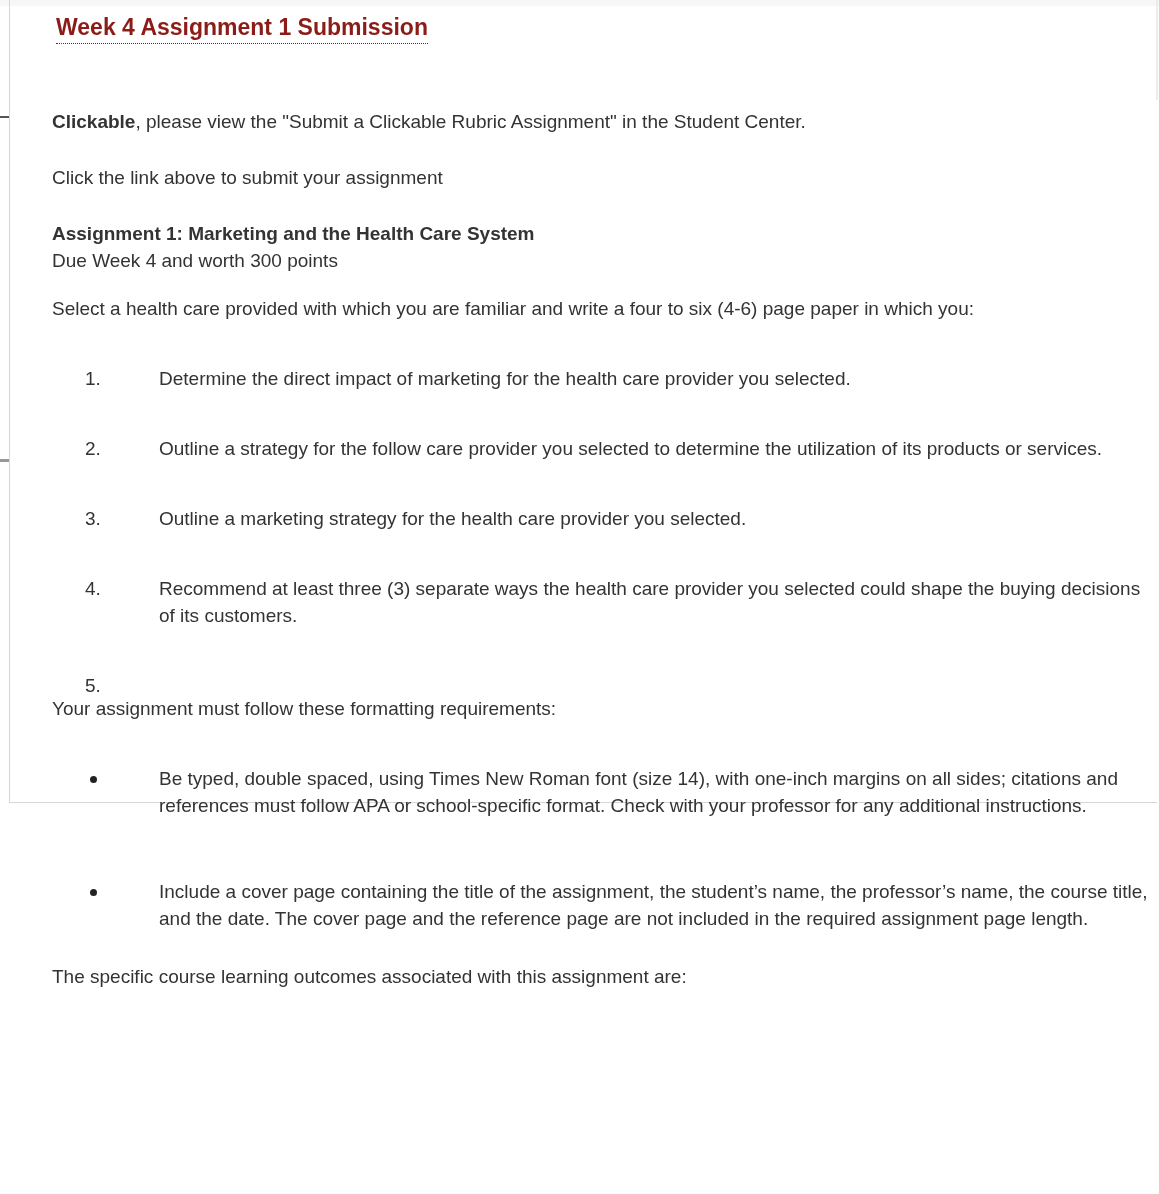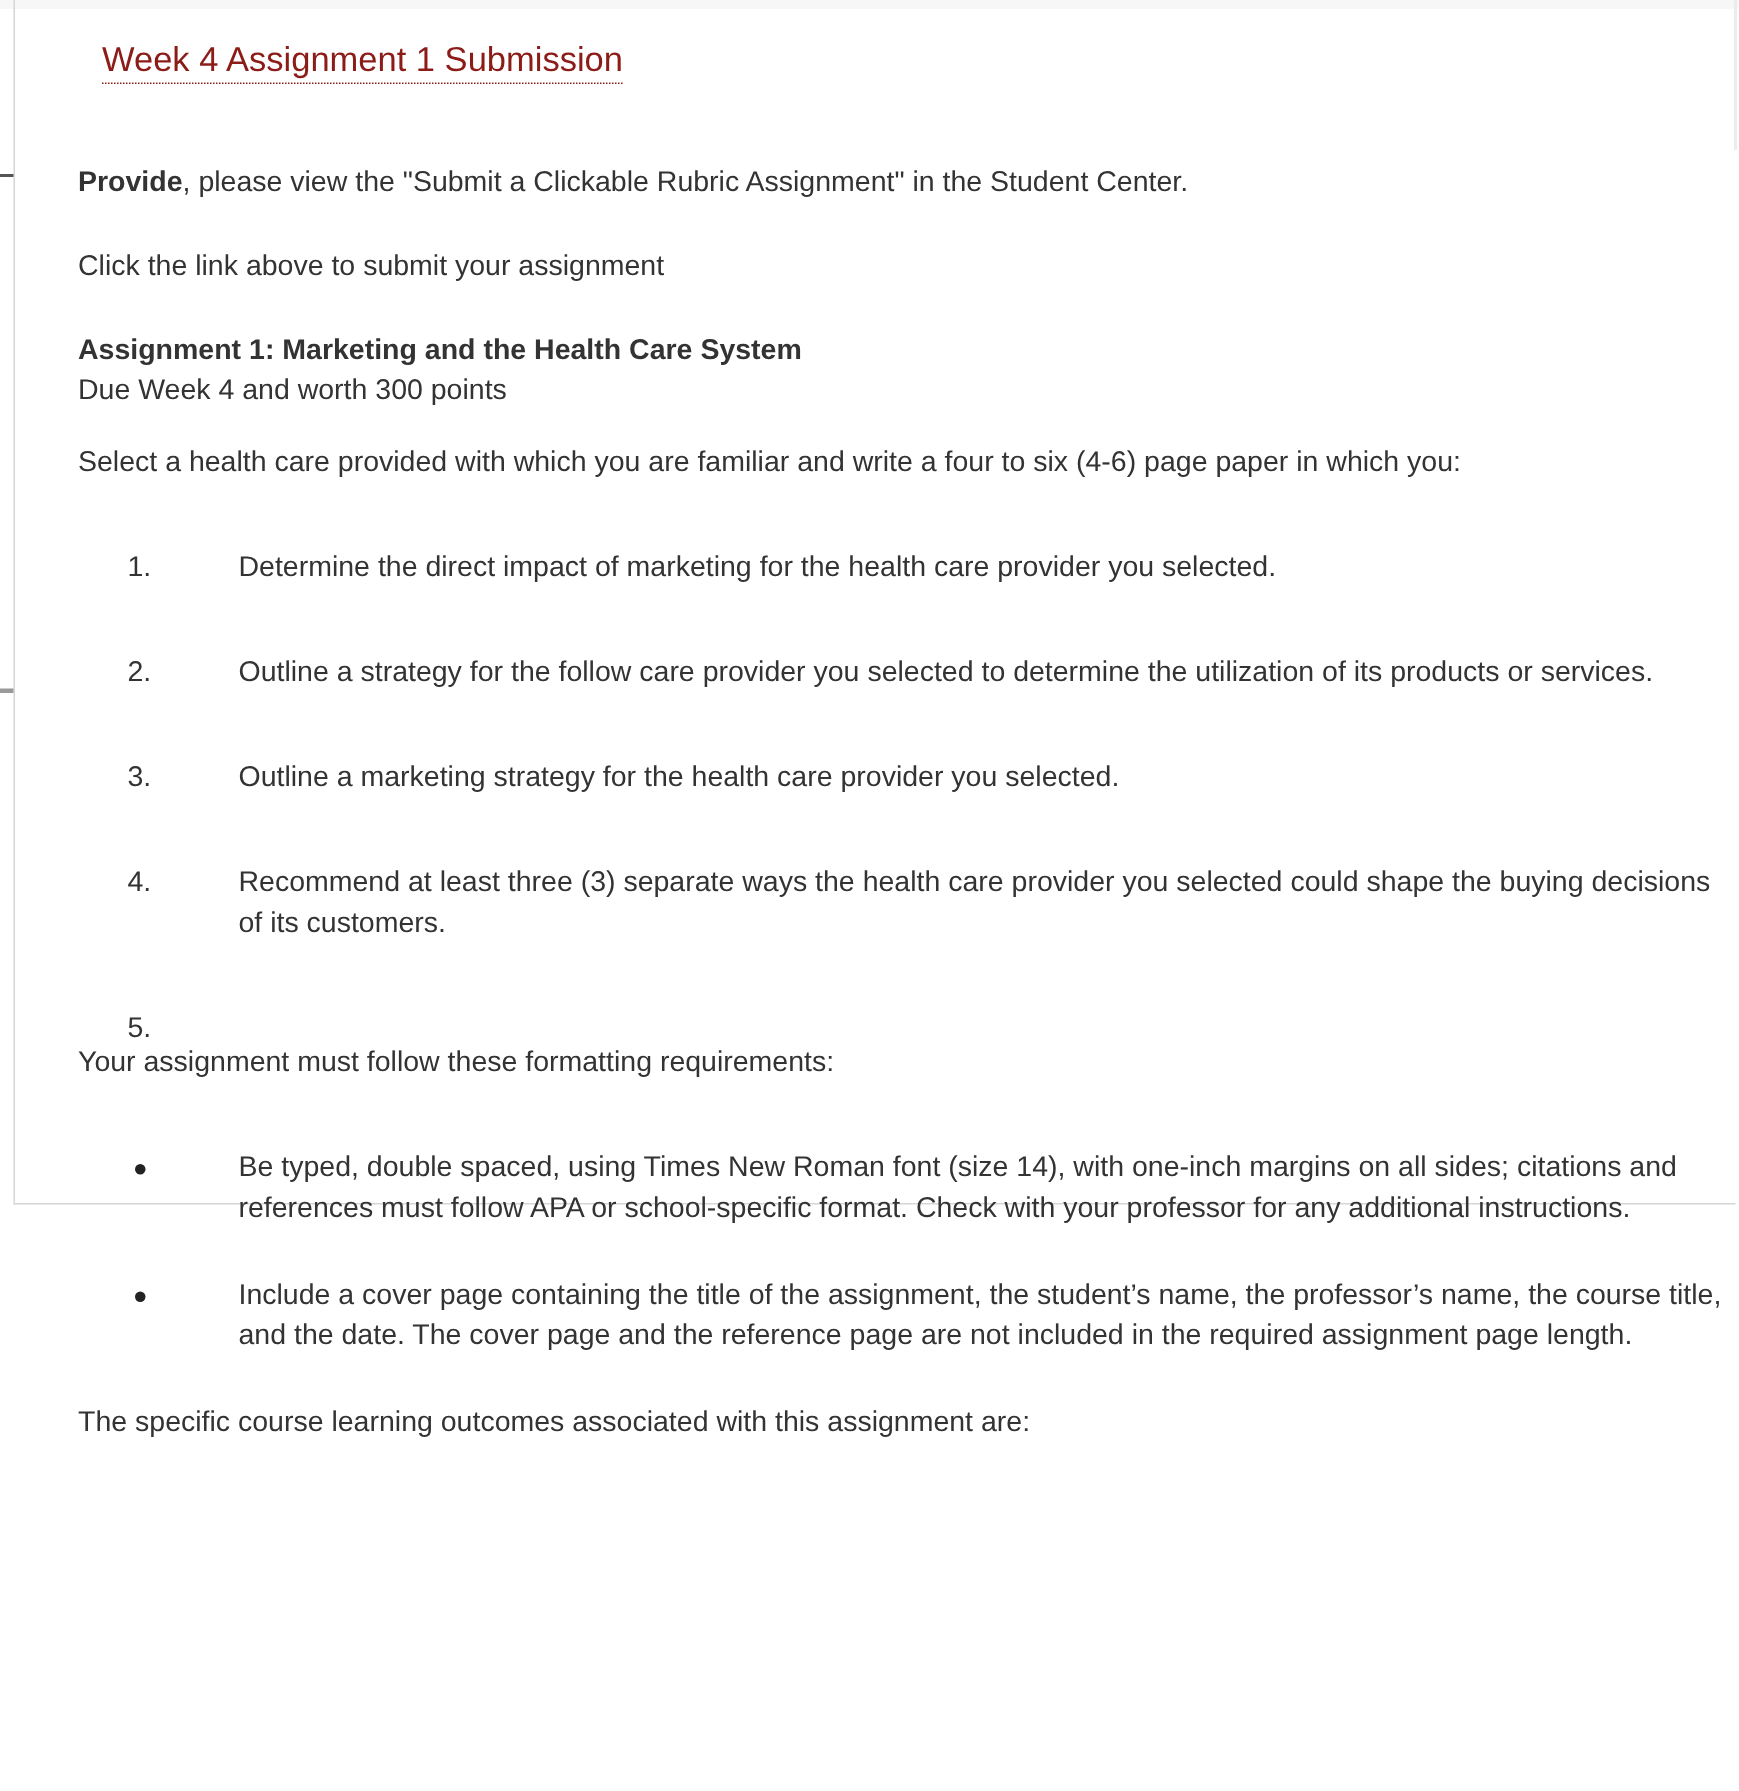--- a/index.html
+++ b/index.html
@@ -11,22 +11,22 @@
   }
   .top-band { position: absolute; left: 0; top: 0; width: 1159px; height: 6px; background: #f7f7f7; }
   .left-frame {
     position: absolute; left: 9px; top: 0; width: 1148px; height: 803px;
     border-left: 1px solid #d6d6d6; border-bottom: 1px solid #d6d6d6; box-sizing: border-box;
   }
   .right-frame { position: absolute; left: 1156px; top: 0; width: 2px; height: 100px; background: #ececec; }
   .tick1 { position: absolute; left: 0; top: 116px; width: 9px; height: 2px; background: #555; }
   .tick2 { position: absolute; left: 0; top: 459px; width: 9px; height: 3px; background: #999; }
   .title {
-    position: absolute; left: 52px; top: 9px; margin: 16px;
-    font-size: 23px; font-weight: normal; color: #8b1c17;
+    position: absolute; left: 52px; top: 9px; margin: 4px;
+    font-size: 23px; font-weight: bold; color: #8b1c17;
     border-bottom: 1px dotted #8b1c17; padding-bottom: 2px; line-height: 28px;
     cursor: pointer;
   }
   .content { position: absolute; left: 52px; top: 108px; width: 1105px; font-size: 19px; line-height: 27px; }
   .content p { margin: 0; }
   b { color: #333; }
   ol.items, ul.items { list-style: none; margin: 0; padding: 0; }
   .item { position: relative; padding-left: 107px; }
   .item .marker { position: absolute; left: 33px; top: 0; width: 30px; }
   .bullet { position: absolute; left: 38px; top: 11px; width: 7px; height: 7px; border-radius: 50%; background: #222; }
@@ -36,38 +36,38 @@
 
 <div class="top-band"></div>
 <div class="left-frame"></div>
 <div class="right-frame"></div>
 <div class="tick1"></div>
 <div class="tick2"></div>
 
 <h1 class="title">Week 4 Assignment 1 Submission</h1>
 
 <div class="content">
-  <p><b>Provide</b><span>, please view the "Submit a Clickable Rubric Assignment" in the Student Center.</span></p>
+  <p><b>Clickable</b><span>, please view the "Submit a Clickable Rubric Assignment" in the Student Center.</span></p>
   <div style="height:29px"></div>
   <p>Click the link above to submit your assignment</p>
   <div style="height:29px"></div>
   <p><b>Assignment 1: Marketing and the Health Care System</b></p>
   <p>Due Week 4 and worth 300 points</p>
   <div style="height:21px"></div>
   <p>Select a health care provided with which you are familiar and write a four to six (4-6) page paper in which you:</p>
 
   <ol class="items">
     <li class="item" style="margin-top:43px"><span class="marker">1.</span><span>Determine the direct impact of marketing for the health care provider you selected.</span></li>
     <li class="item" style="margin-top:43px"><span class="marker">2.</span><span>Outline a strategy for the follow care provider you selected to determine the utilization of its products or services.</span></li>
     <li class="item" style="margin-top:43px"><span class="marker">3.</span><span>Outline a marketing strategy for the health care provider you selected.</span></li>
     <li class="item" style="margin-top:43px"><span class="marker">4.</span><span>Recommend at least three (3) separate ways the health care provider you selected could shape the buying decisions of its customers.</span></li>
     <li class="item" style="margin-top:43px"><span class="marker">5.</span></li>
   </ol>
 
   <p style="margin-top:66px">Your assignment must follow these formatting requirements:</p>
 
   <ul class="items">
     <li class="item" style="margin-top:43px"><span class="bullet"></span><span>Be typed, double spaced, using Times New Roman font (size 14), with one-inch margins on all sides; citations and references must follow APA or school-specific format. Check with your professor for any additional instructions.</span></li>
-    <li class="item" style="margin-top:31px"><span class="bullet"></span><span>Include a cover page containing the title of the assignment, the student’s name, the professor’s name, the course title, and the date. The cover page and the reference page are not included in the required assignment page length.</span></li>
+    <li class="item" style="margin-top:59px"><span class="bullet"></span><span>Include a cover page containing the title of the assignment, the student’s name, the professor’s name, the course title, and the date. The cover page and the reference page are not included in the required assignment page length.</span></li>
   </ul>
 
   <p style="margin-top:31px">The specific course learning outcomes associated with this assignment are:</p>
 </div>
 
 </body></html>

